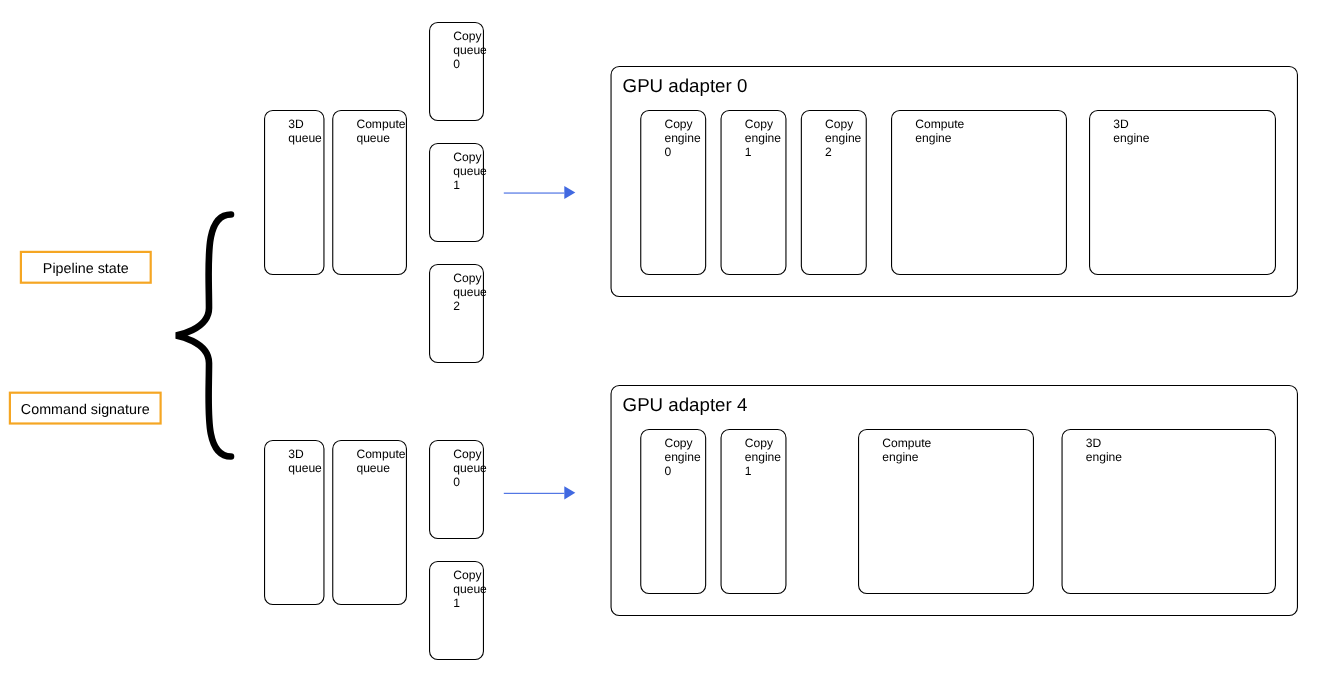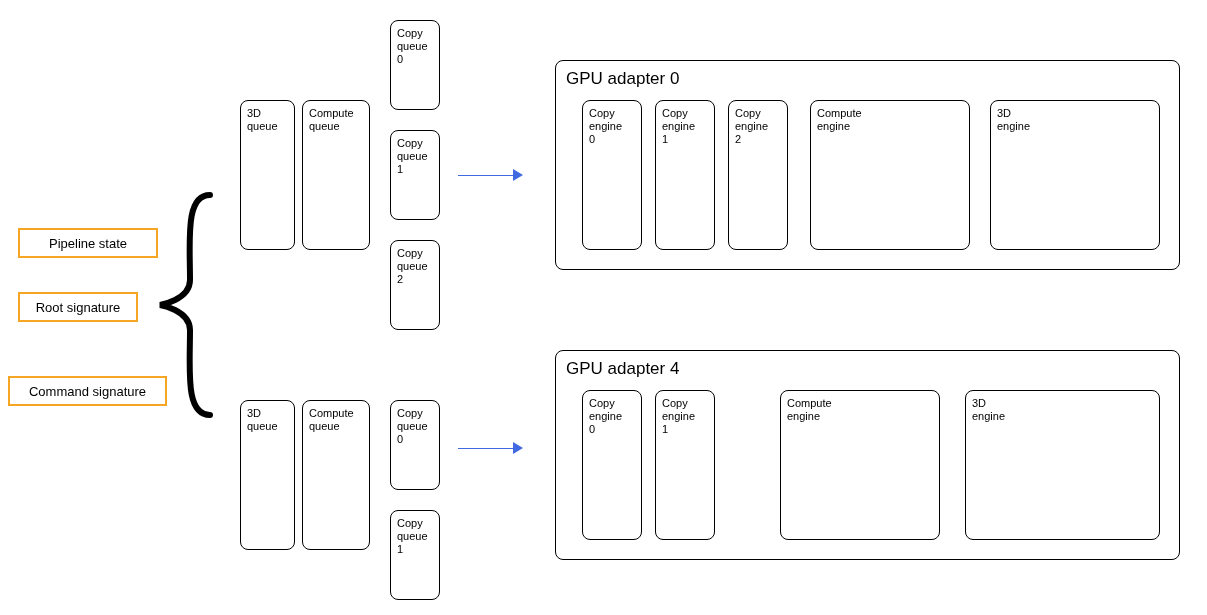--- a/index.html
+++ b/index.html
@@ -1,36 +1,33 @@
 <!DOCTYPE html>
 <html><head>
 <meta charset="utf-8">
 <style>
   html,body{margin:0;padding:0;background:#fff;font-family:"Segoe UI",Arial,sans-serif;font-size:12px;color:#000;}
   #stage{position:relative;width:1207px;height:615px;}
   .box{position:absolute;box-sizing:border-box;}
   .orange-box{border:2px solid #f5a623;background:#fff;padding:4px 8px;font-size:13px;text-align:center;display:flex;align-items:center;justify-content:center;}
-  .rbox{border:1.5px solid #000;border-radius:8px;background:#fff;padding:6px 6px;font-size:11px;line-height:1.2;}
+  .rbox{border:1.5px solid #000;border-radius:8px;background:#fff;padding:6px 21px;font-size:11px;line-height:1.2;}
   .gbox{border:1.5px solid #000;border-radius:8px;background:#fff;padding:8px 10px;font-size:13px;}
   .glabel{font-size:17px;margin-bottom:6px;}
   .arrow-line{position:absolute;height:0;border-top:1px solid #4169e1;}
   .arrow-head{position:absolute;width:0;height:0;border-top:6px solid transparent;border-bottom:6px solid transparent;border-left:10px solid #4169e1;}
   svg{position:absolute;overflow:visible;}
 </style>
 </head>
 <body>
 <div id="stage">
 
-<div class="box orange-box" style="left:18px;top:228px;width:140px;height:30px;">
+<div class="box orange-box" style="left:18px;top:228px;width:120px;height:30px;">
       <span>Pipeline state</span>
     </div>
-<div class="box orange-box" style="left:18px;top:292px;width:120px;height:30px;">
-      <span>Root signature</span>
-    </div>
-<div class="box orange-box" style="left:8px;top:376px;width:159px;height:30px;">
+<div class="box orange-box" style="left:8px;top:356px;width:139px;height:30px;">
       <span>Command signature</span>
     </div>
 
 <svg style="left:155px;top:190px;" width="70" height="230">
 <path d="M55 5 C30 5 35 50 35 90 C35 110 5 115 5 115 C5 115 35 120 35 140 C35 180 30 225 55 225" stroke="#000" stroke-width="6" fill="none" stroke-linecap="round"></path>
 </svg>
 
 <div class="box rbox" style="left:240px;top:100px;width:55px;height:150px;"><span>3D<br>queue</span></div>
 <div class="box rbox" style="left:302px;top:100px;width:68px;height:150px;"><span>Compute<br>queue</span></div>
 <div class="box rbox" style="left:390px;top:20px;width:50px;height:90px;"><span>Copy<br>queue<br>0</span></div>

